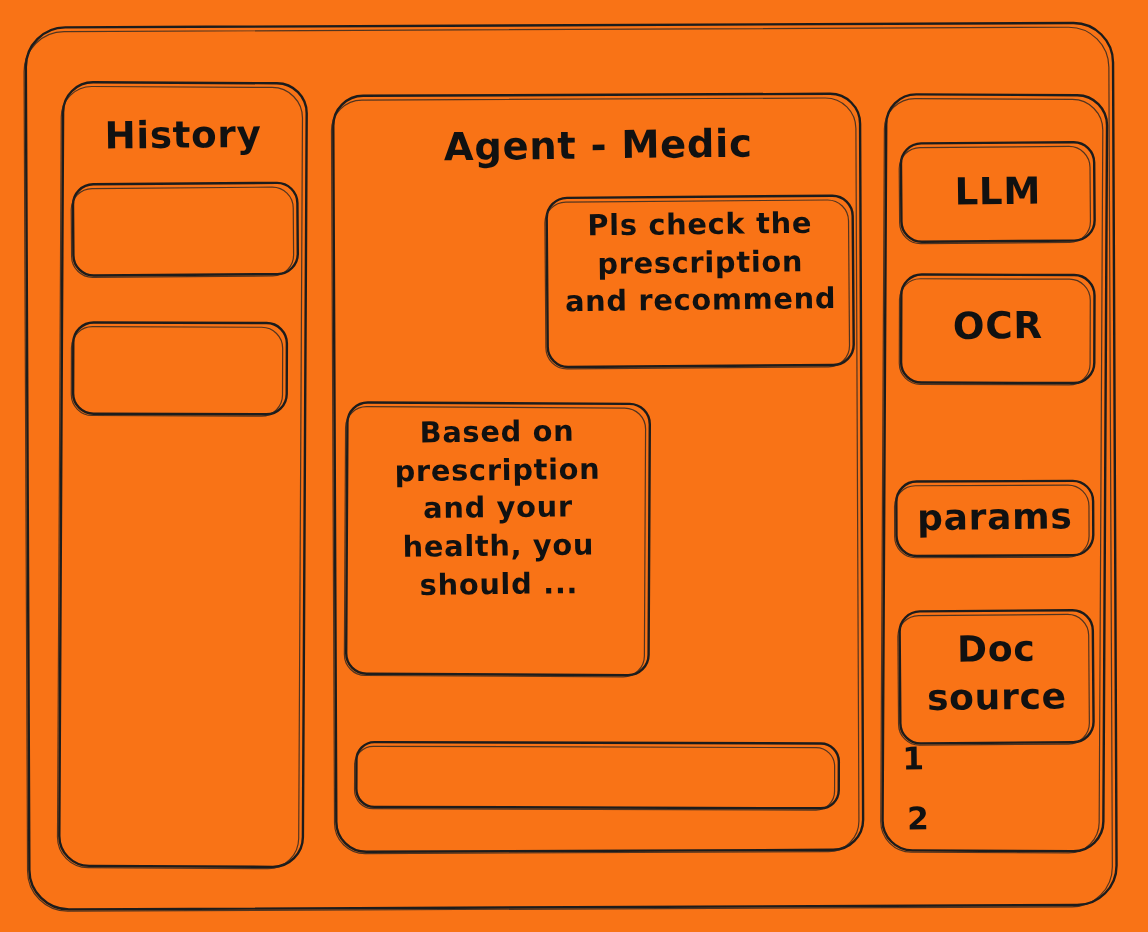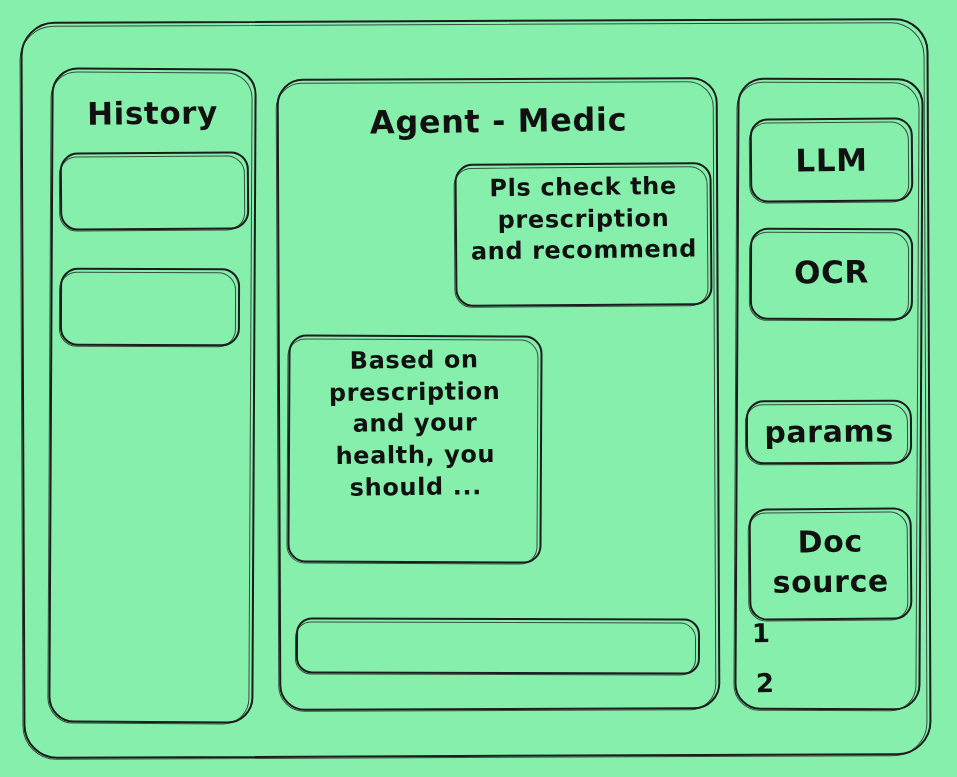--- a/index.html
+++ b/index.html
@@ -9,21 +9,21 @@
     height: 777px;
     background: #ffffff;
     font-family: "DejaVu Sans", sans-serif;
     overflow: hidden;
   }
 
   #stage {
     position: relative;
     width: 957px;
     height: 777px;
-    background: #86efac;
+    background: #f97316;
   }
 
   
   .sketch {
     position: absolute;
     border: 2.6px solid #1c1c1c;
     border-radius: 26px;
     background: transparent;
   }
   

